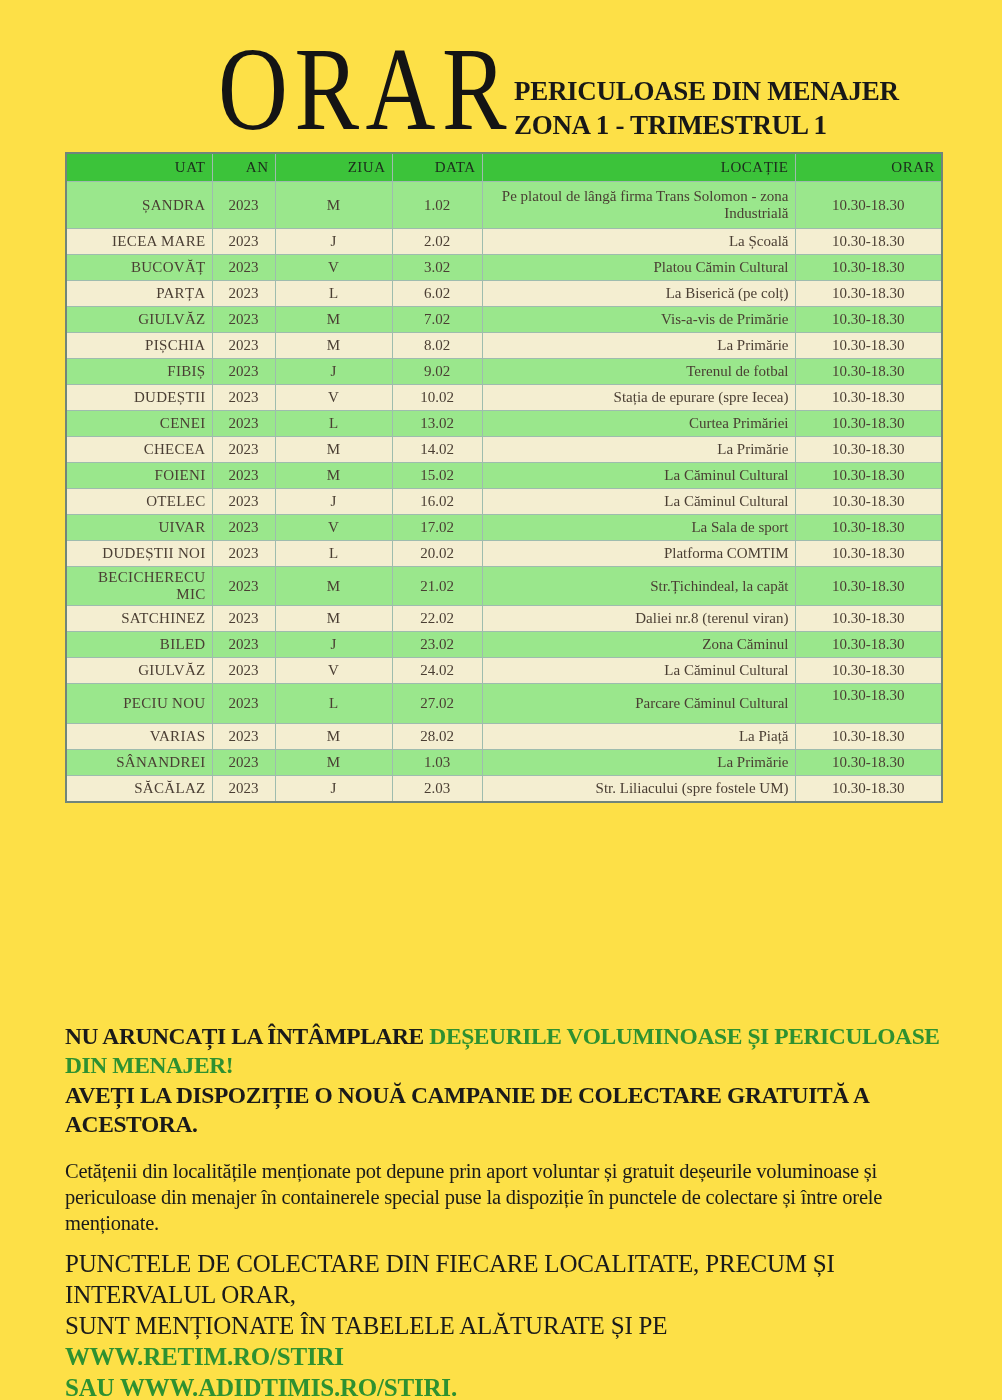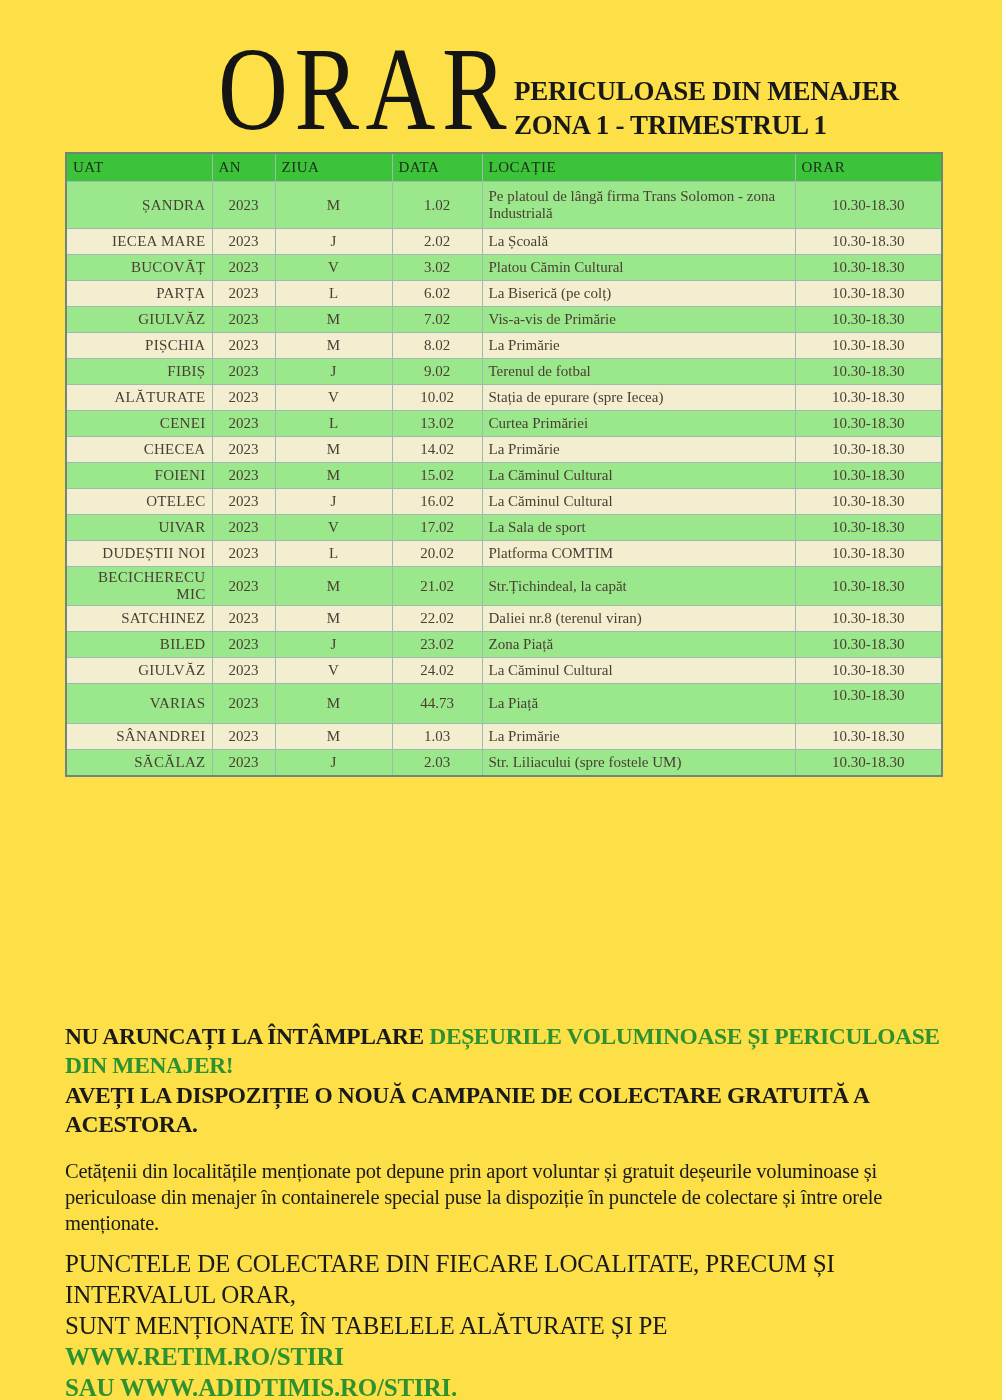--- a/index.html
+++ b/index.html
@@ -54,29 +54,29 @@
     border: 1px solid #9ebcae;
     padding: 2px 6px;
     overflow: hidden;
   }
   table.schedule thead th {
     background: #3cc33a;
     color: #1c2b1c;
     font-weight: 400;
     font-size: 15px;
     height: 23px;
-    text-align: left;
+    text-align: right;
     letter-spacing: 0.5px;
   }
   table.schedule tbody td { height: 21px; }
   table.schedule tbody tr:nth-child(odd)  td { background: #9ae78c; }
   table.schedule tbody tr:nth-child(even) td { background: #f4eed1; }
   td.c-uat  { text-align: right; padding-left: 10px; letter-spacing: 0.3px; }
   td.c-an, td.c-ziua, td.c-data, td.c-orar { text-align: center; }
-  td.c-loc  { text-align: left; padding-left: 8px; }
+  td.c-loc  { text-align: right; padding-left: 8px; }
   
   table.schedule tbody tr:nth-child(1) td { height: 42px; }
   
   table.schedule tbody tr:nth-child(19) td { height: 34px; }
   table.schedule tbody tr:nth-child(19) td.c-orar { vertical-align: top; padding-top: 3px; }
 
   
   .footer {
     position: absolute;
     left: 65px;
@@ -196,21 +196,21 @@
     </tr>
         <tr>
       <td class="c-uat">FIBIȘ</td>
       <td class="c-an">2023</td>
       <td class="c-ziua">J</td>
       <td class="c-data">9.02</td>
       <td class="c-loc">Terenul de fotbal</td>
       <td class="c-orar">10.30-18.30</td>
     </tr>
         <tr>
-      <td class="c-uat">ALĂTURATE</td>
+      <td class="c-uat">DUDEȘTII</td>
       <td class="c-an">2023</td>
       <td class="c-ziua">V</td>
       <td class="c-data">10.02</td>
       <td class="c-loc">Stația de epurare (spre Iecea)</td>
       <td class="c-orar">10.30-18.30</td>
     </tr>
         <tr>
       <td class="c-uat">CENEI</td>
       <td class="c-an">2023</td>
       <td class="c-ziua">L</td>
@@ -272,36 +272,44 @@
       <td class="c-ziua">M</td>
       <td class="c-data">22.02</td>
       <td class="c-loc">Daliei nr.8 (terenul viran)</td>
       <td class="c-orar">10.30-18.30</td>
     </tr>
         <tr>
       <td class="c-uat">BILED</td>
       <td class="c-an">2023</td>
       <td class="c-ziua">J</td>
       <td class="c-data">23.02</td>
-      <td class="c-loc">Zona Piață</td>
+      <td class="c-loc">Zona Căminul</td>
       <td class="c-orar">10.30-18.30</td>
     </tr>
         <tr>
       <td class="c-uat">GIULVĂZ</td>
       <td class="c-an">2023</td>
       <td class="c-ziua">V</td>
       <td class="c-data">24.02</td>
       <td class="c-loc">La Căminul Cultural</td>
       <td class="c-orar">10.30-18.30</td>
     </tr>
         <tr>
+      <td class="c-uat">PECIU NOU</td>
+      <td class="c-an">2023</td>
+      <td class="c-ziua">L</td>
+      <td class="c-data">27.02</td>
+      <td class="c-loc">Parcare Căminul Cultural</td>
+      <td class="c-orar">10.30-18.30</td>
+    </tr>
+        <tr>
       <td class="c-uat">VARIAS</td>
       <td class="c-an">2023</td>
       <td class="c-ziua">M</td>
-      <td class="c-data">44.73</td>
+      <td class="c-data">28.02</td>
       <td class="c-loc">La Piață</td>
       <td class="c-orar">10.30-18.30</td>
     </tr>
         <tr>
       <td class="c-uat">SÂNANDREI</td>
       <td class="c-an">2023</td>
       <td class="c-ziua">M</td>
       <td class="c-data">1.03</td>
       <td class="c-loc">La Primărie</td>
       <td class="c-orar">10.30-18.30</td>

